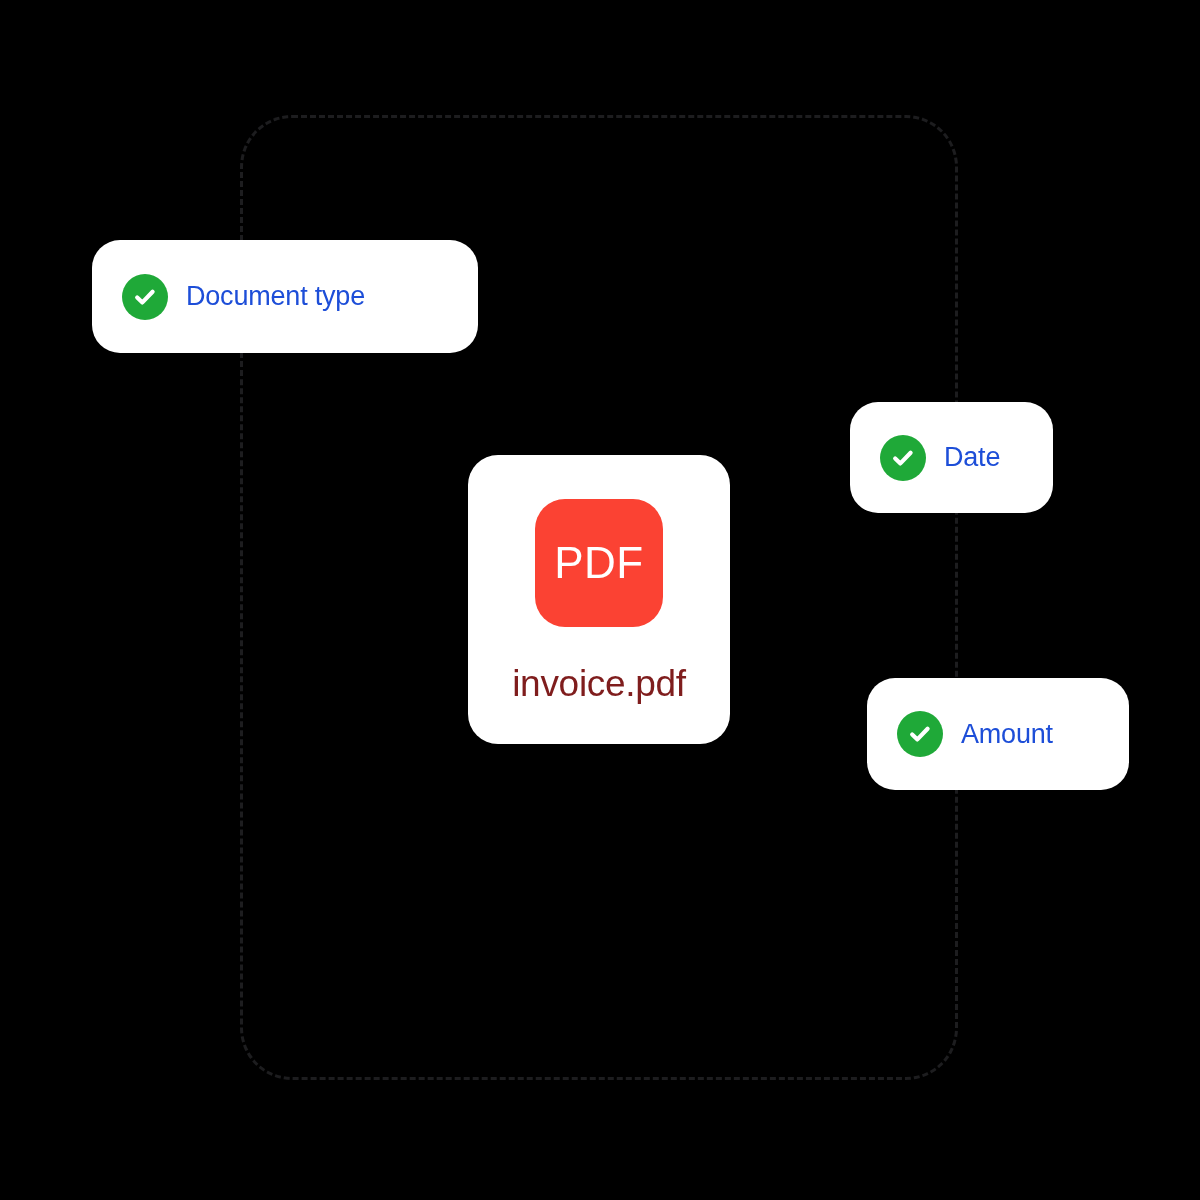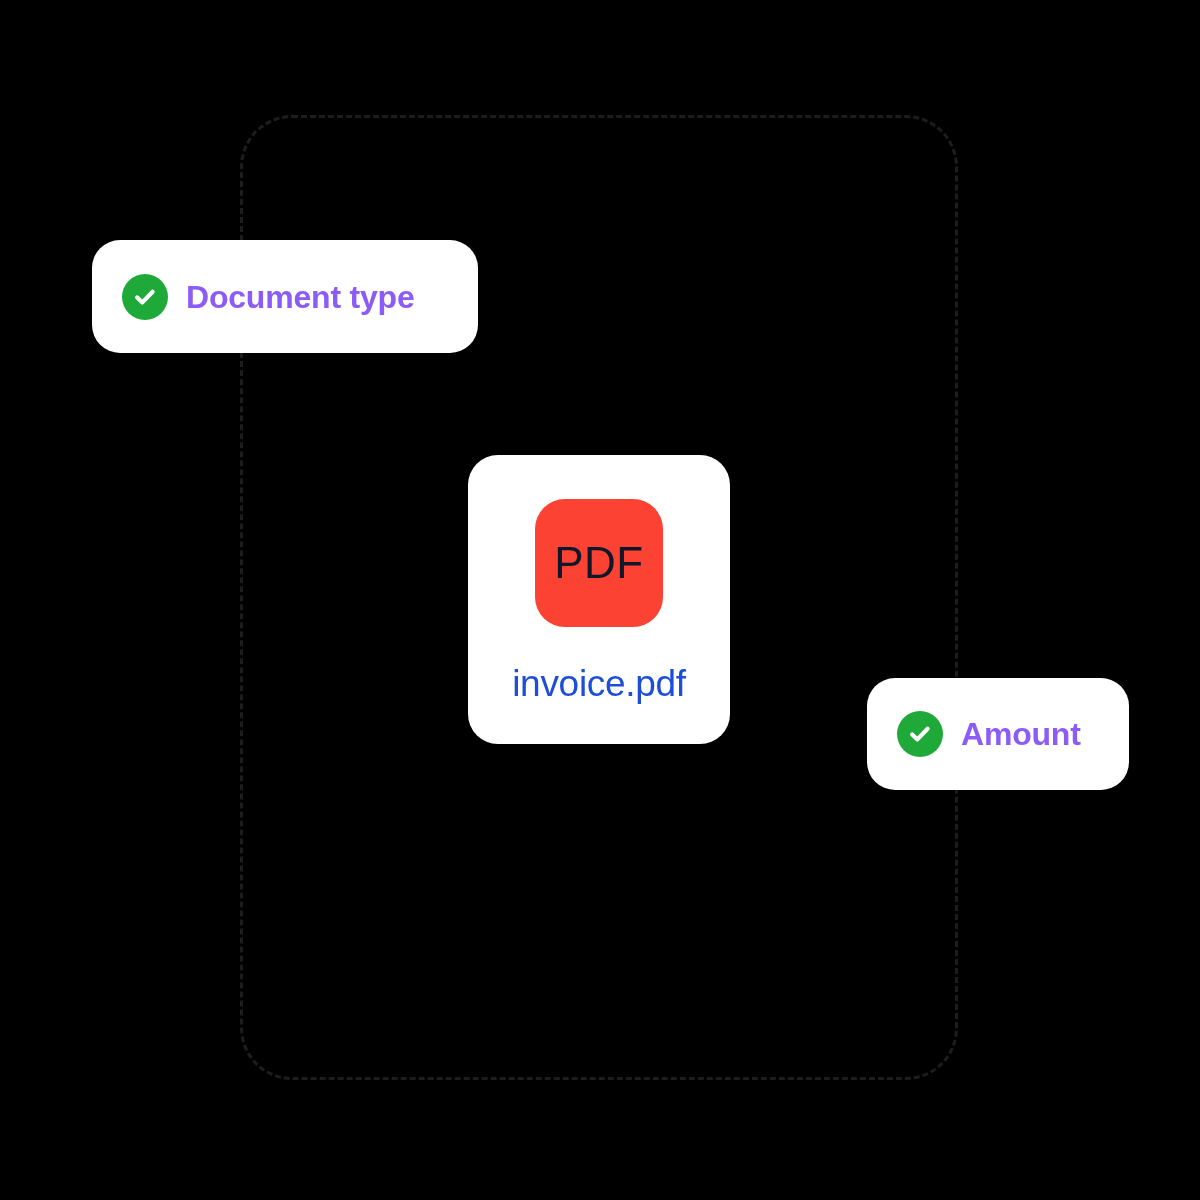--- a/index.html
+++ b/index.html
@@ -38,26 +38,25 @@
     display: flex;
     align-items: center;
     background: #ffffff;
     border-radius: 28px;
     box-sizing: border-box;
     padding: 0 32px 0 30px;
     gap: 18px;
     box-shadow: 0 4px 18px rgba(0,0,0,0.10);
   }
   .chip-label {
-    font-size: 32px;
+    font-size: 27px;
     line-height: 1;
-    color: #8b5cf6;
+    color: #1d4ed8;
     letter-spacing: -0.2px;
     white-space: nowrap;
-    font-weight: bold;
   }
 
   
   .check-badge {
     width: 46px;
     height: 46px;
     flex: 0 0 46px;
     border-radius: 50%;
     background: #1FA938;
     display: flex;
@@ -91,30 +90,30 @@
     width: 128px;
     height: 128px;
     margin-top: 44px;
     border-radius: 30px;
     background: #FB4233;
     display: flex;
     align-items: center;
     justify-content: center;
   }
   .file-icon-text {
-    color: #0f172a;
+    color: #ffffff;
     font-size: 44px;
     line-height: 1;
     letter-spacing: 0.5px;
   }
   .file-name {
     margin-top: 38px;
     font-size: 37px;
     line-height: 1;
-    color: #1d4ed8;
+    color: #7f1d1d;
     letter-spacing: -0.3px;
     white-space: nowrap;
   }
 </style>
 </head>
 <body>
 
 <div id="stage">
 
   <div class="dropzone"></div>
@@ -122,20 +121,28 @@
   <div class="chip" id="chip-doctype">
     <span class="check-badge">
       <svg width="26" height="26" viewBox="0 0 26 26" aria-hidden="true">
         <path d="M5.2 13.4 L10.4 18.4 L20.6 7.8" fill="none" stroke="#ffffff" stroke-width="4.2" stroke-linecap="round" stroke-linejoin="round"></path>
       </svg>
     </span>
     <span class="chip-label">Document type</span>
   </div>
 
 
+  <div class="chip" id="chip-date">
+    <span class="check-badge">
+      <svg width="26" height="26" viewBox="0 0 26 26" aria-hidden="true">
+        <path d="M5.2 13.4 L10.4 18.4 L20.6 7.8" fill="none" stroke="#ffffff" stroke-width="4.2" stroke-linecap="round" stroke-linejoin="round"></path>
+      </svg>
+    </span>
+    <span class="chip-label">Date</span>
+  </div>
 
   <div class="chip" id="chip-amount">
     <span class="check-badge">
       <svg width="26" height="26" viewBox="0 0 26 26" aria-hidden="true">
         <path d="M5.2 13.4 L10.4 18.4 L20.6 7.8" fill="none" stroke="#ffffff" stroke-width="4.2" stroke-linecap="round" stroke-linejoin="round"></path>
       </svg>
     </span>
     <span class="chip-label">Amount</span>
   </div>
 

